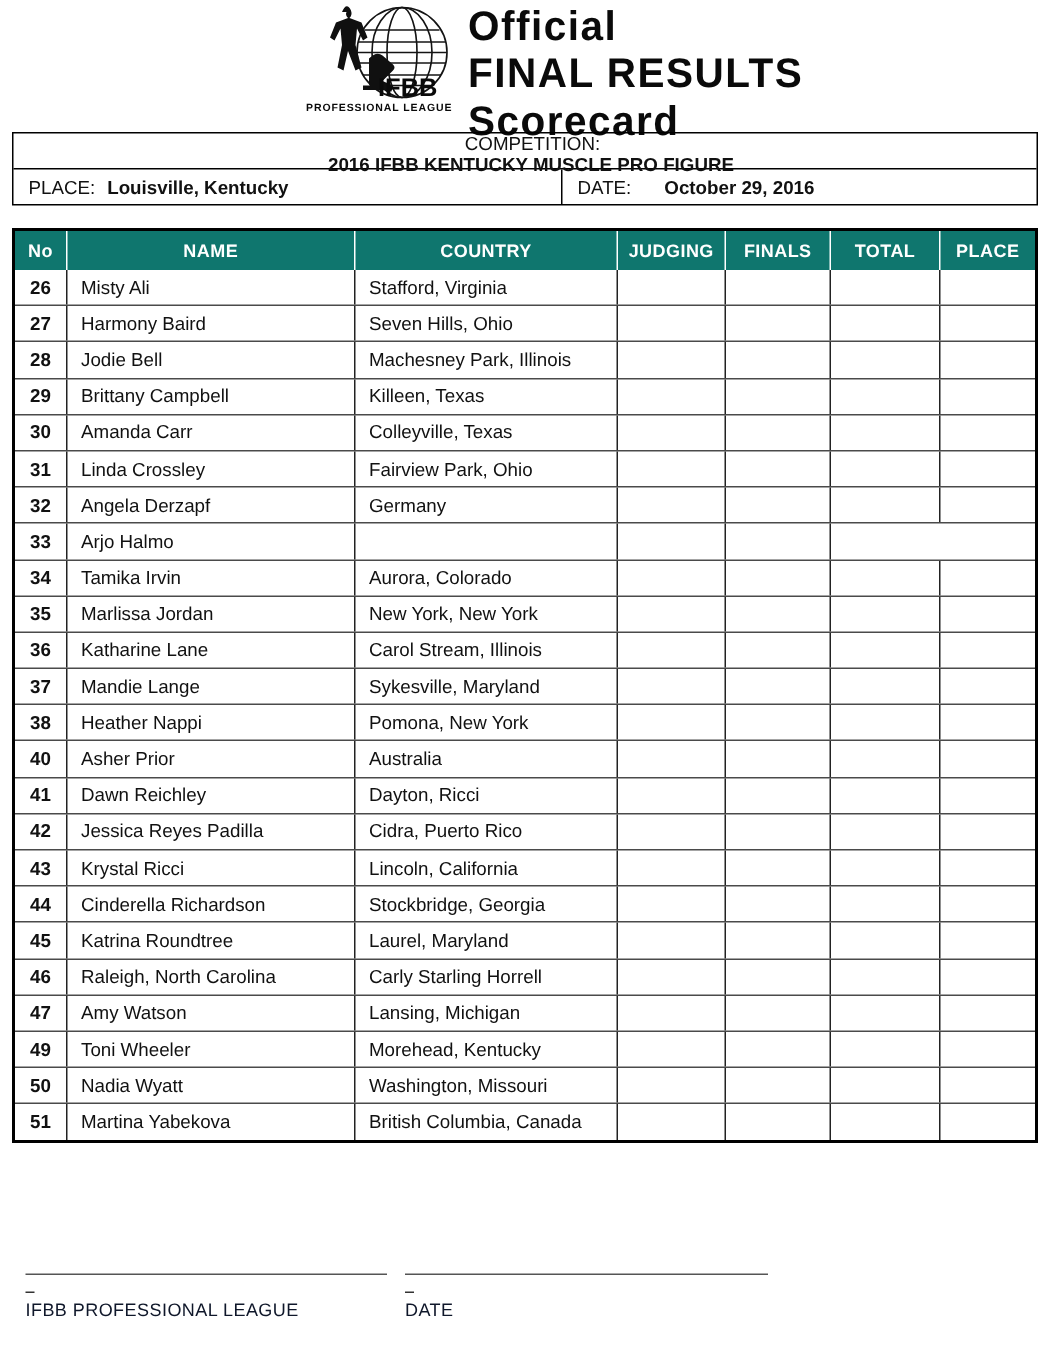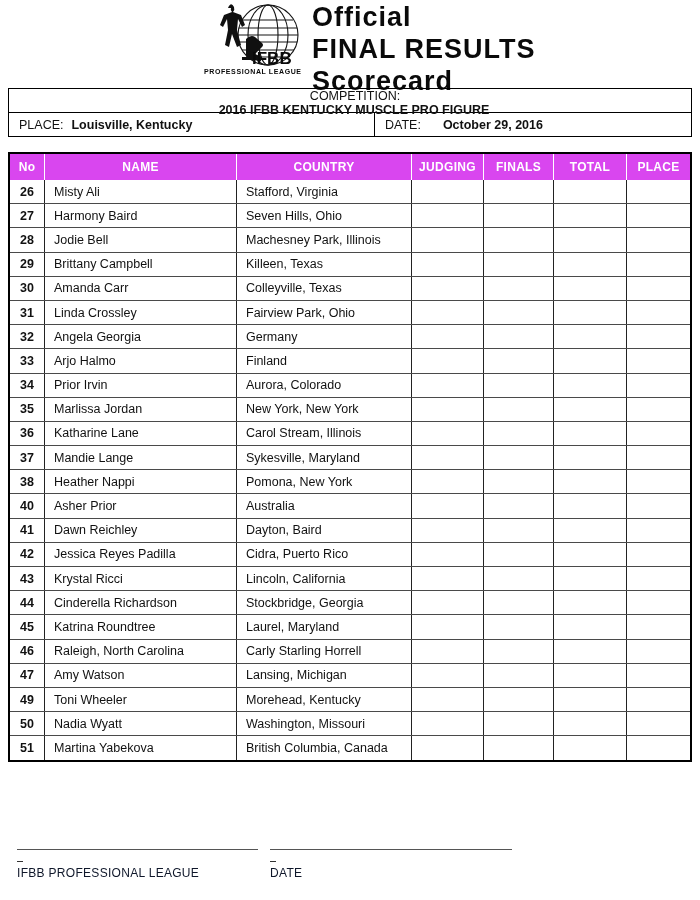--- a/index.html
+++ b/index.html
@@ -38,21 +38,21 @@
   #scoreTable{
     position:absolute;left:8px;top:152px;width:684px;
     border:2px solid #000;box-sizing:border-box;
     font-size:12.5px;
   }
   .grid-row{
     display:grid;
     grid-template-columns:35px 192px 175px 72px 70px 73px 1fr;
   }
   #tableHeader{
-    background:#d946ef;color:#fff;font-weight:bold;
+    background:#0f766e;color:#fff;font-weight:bold;
     height:26px;font-size:12px;letter-spacing:0.3px;
   }
   #tableHeader .cell{
     display:flex;align-items:center;justify-content:center;
     border-right:1.5px solid #fff;
   }
   #tableHeader .cell:last-child{border-right:none;}
   .data-row{height:23.2px;border-bottom:1px solid #4a4a4a;}
   .data-row:last-child{border-bottom:none;}
   .data-row .cell{
@@ -194,41 +194,40 @@
           <div class="cell cell-name">Linda Crossley</div>
           <div class="cell cell-country">Fairview Park, Ohio</div>
           <div class="cell cell-blank"></div>
           <div class="cell cell-blank"></div>
           <div class="cell cell-blank"></div>
           <div class="cell cell-blank"></div>
         </div>
 
         <div class="grid-row data-row">
           <div class="cell cell-no">32</div>
-          <div class="cell cell-name">Angela Georgia</div>
+          <div class="cell cell-name">Angela Derzapf</div>
           <div class="cell cell-country">Germany</div>
           <div class="cell cell-blank"></div>
           <div class="cell cell-blank"></div>
           <div class="cell cell-blank"></div>
           <div class="cell cell-blank"></div>
         </div>
 
         <div class="grid-row data-row">
           <div class="cell cell-no">33</div>
           <div class="cell cell-name">Arjo Halmo</div>
-          <div class="cell cell-country">Finland</div>
           <div class="cell cell-blank"></div>
           <div class="cell cell-blank"></div>
           <div class="cell cell-blank"></div>
           <div class="cell cell-blank"></div>
         </div>
 
         <div class="grid-row data-row">
           <div class="cell cell-no">34</div>
-          <div class="cell cell-name">Prior Irvin</div>
+          <div class="cell cell-name">Tamika Irvin</div>
           <div class="cell cell-country">Aurora, Colorado</div>
           <div class="cell cell-blank"></div>
           <div class="cell cell-blank"></div>
           <div class="cell cell-blank"></div>
           <div class="cell cell-blank"></div>
         </div>
 
         <div class="grid-row data-row">
           <div class="cell cell-no">35</div>
           <div class="cell cell-name">Marlissa Jordan</div>
@@ -276,21 +275,21 @@
           <div class="cell cell-country">Australia</div>
           <div class="cell cell-blank"></div>
           <div class="cell cell-blank"></div>
           <div class="cell cell-blank"></div>
           <div class="cell cell-blank"></div>
         </div>
 
         <div class="grid-row data-row">
           <div class="cell cell-no">41</div>
           <div class="cell cell-name">Dawn Reichley</div>
-          <div class="cell cell-country">Dayton, Baird</div>
+          <div class="cell cell-country">Dayton, Ricci</div>
           <div class="cell cell-blank"></div>
           <div class="cell cell-blank"></div>
           <div class="cell cell-blank"></div>
           <div class="cell cell-blank"></div>
         </div>
 
         <div class="grid-row data-row">
           <div class="cell cell-no">42</div>
           <div class="cell cell-name">Jessica Reyes Padilla</div>
           <div class="cell cell-country">Cidra, Puerto Rico</div>

